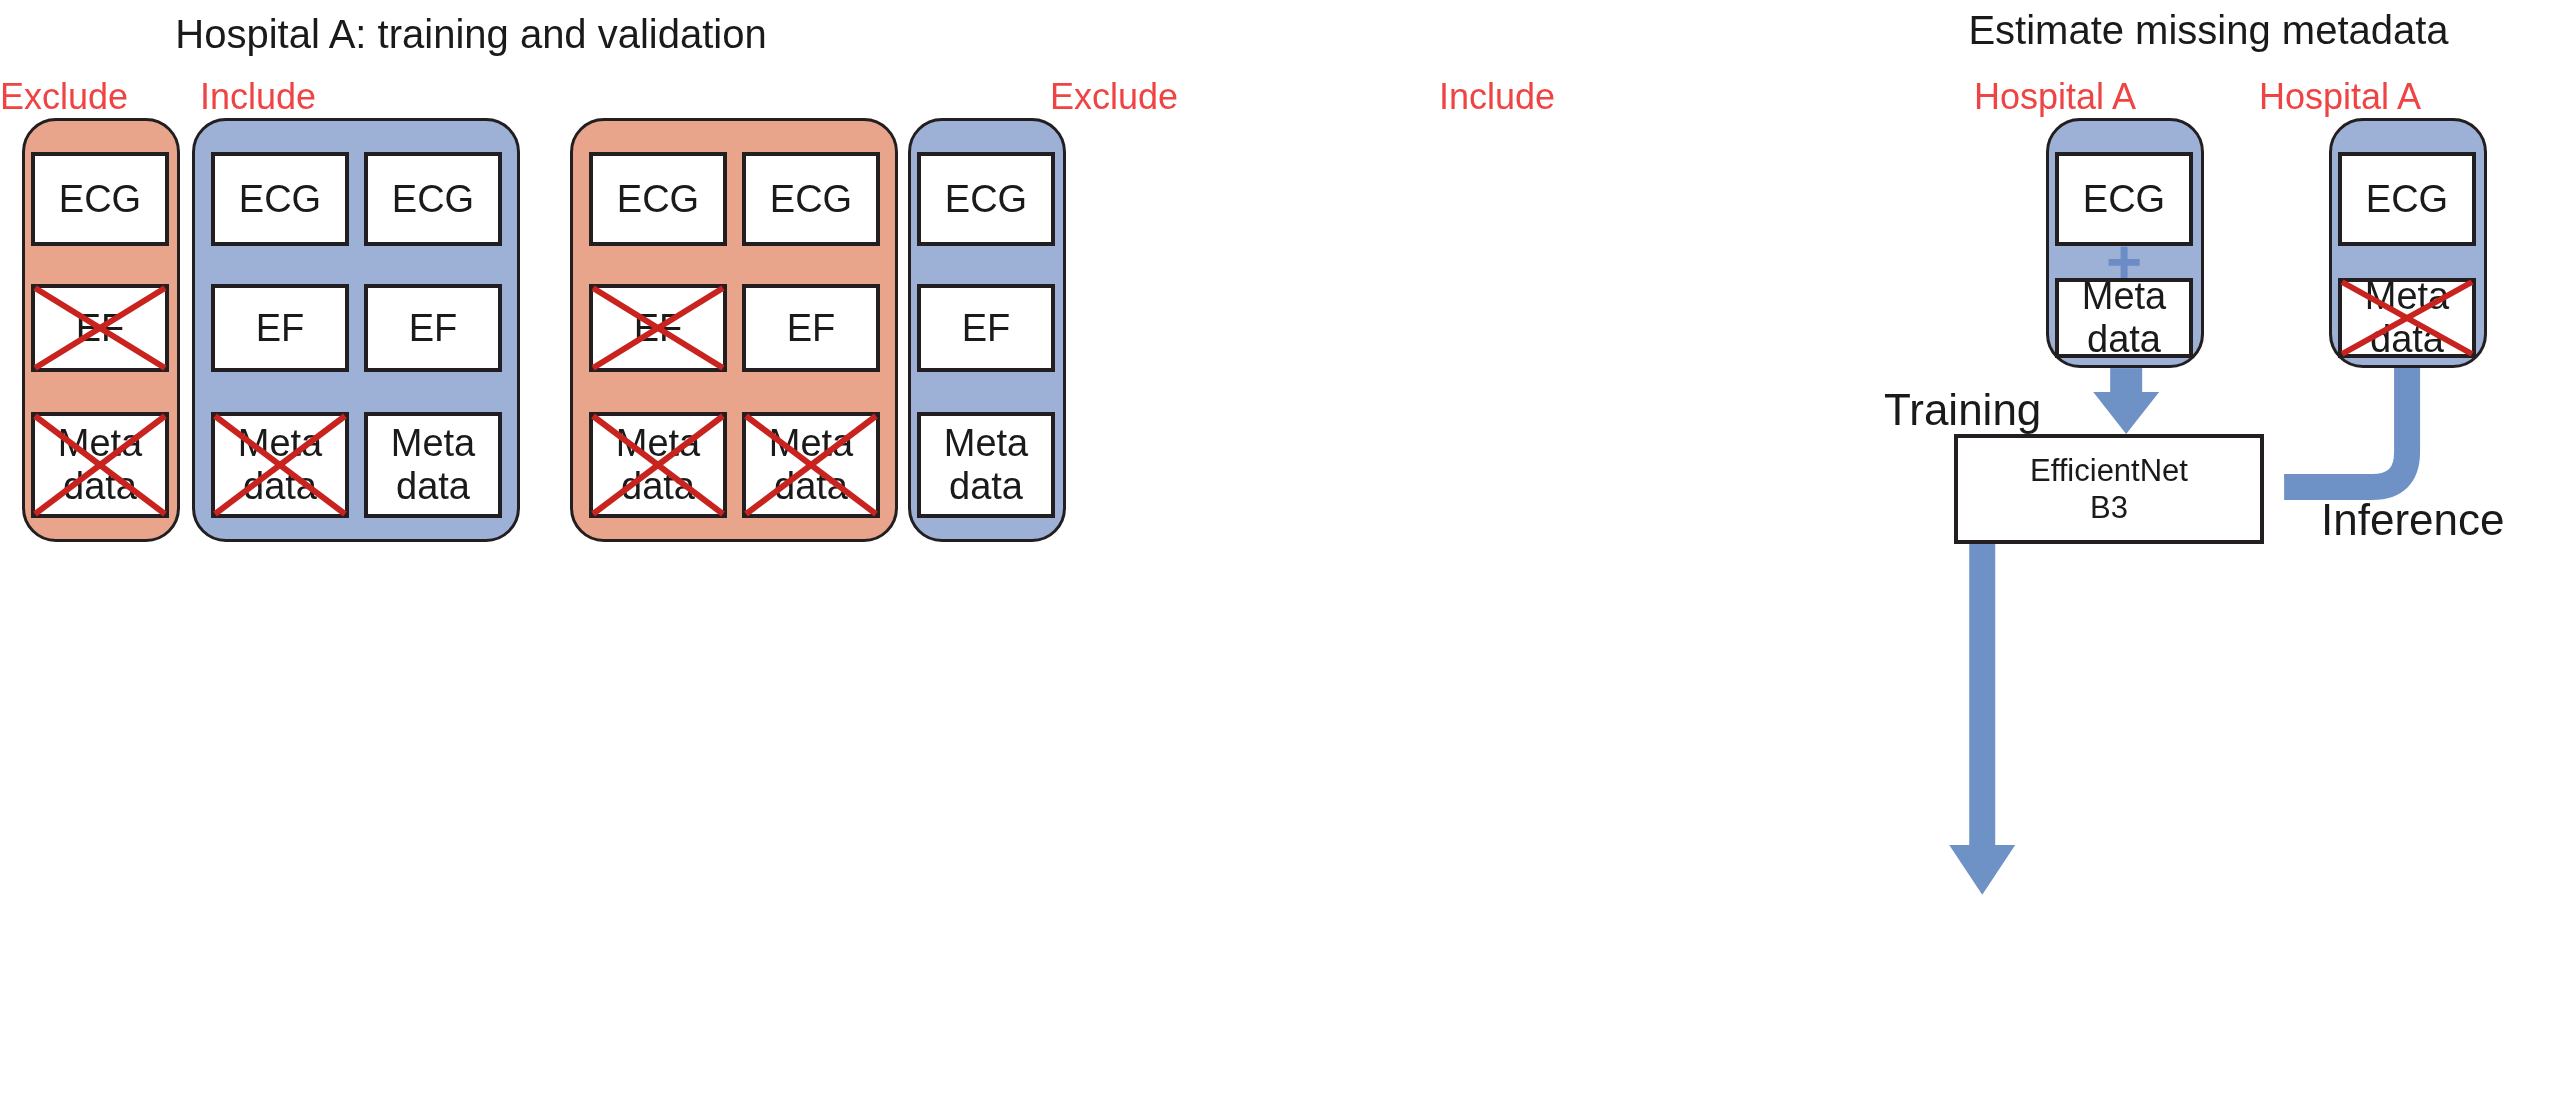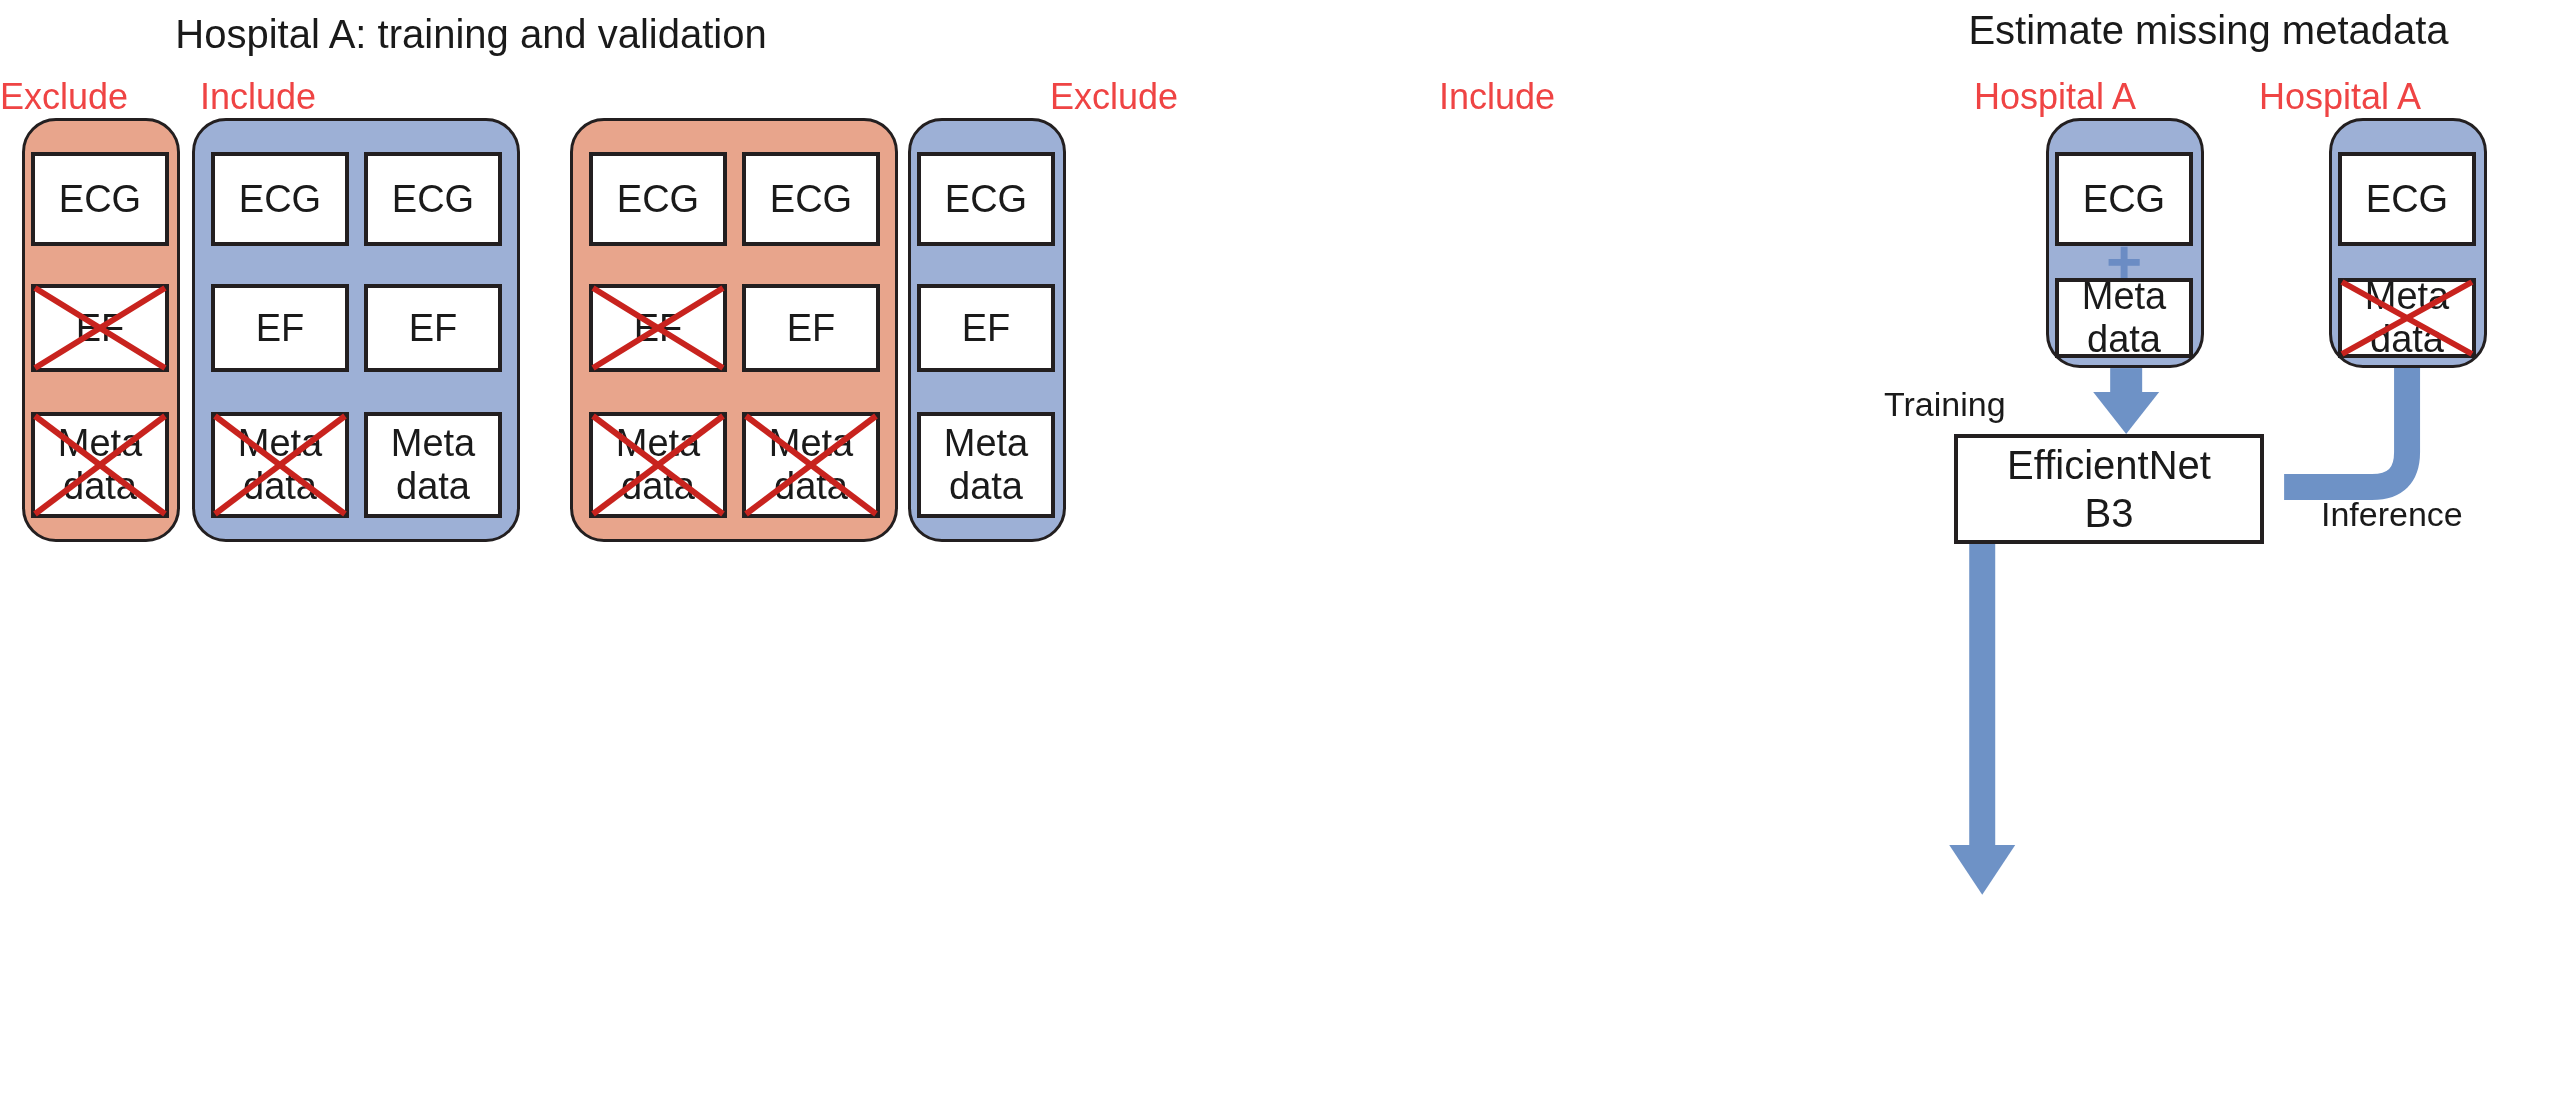--- a/index.html
+++ b/index.html
@@ -21,23 +21,23 @@
   .cell .txt{pointer-events:none;}
 
   .xmark{position:absolute;left:0;top:0;width:100%;height:100%;overflow:visible;}
   .xmark line{stroke:#c8231e;stroke-width:6;}
 
   .plusicon{position:absolute;color:#6b8cc4;font-size:62px;font-weight:bold;line-height:1;
             display:flex;align-items:center;justify-content:center;}
 
   .flowbox{position:absolute;background:#fff;border:4px solid #231f20;box-sizing:border-box;
            display:flex;align-items:center;justify-content:center;text-align:center;
-           font-size:40px;line-height:1.2;color:#1a1a1a;}
-
-  .flowlabel{position:absolute;font-size:34px;color:#1a1a1a;white-space:nowrap;}
+           font-size:31px;line-height:1.2;color:#1a1a1a;}
+
+  .flowlabel{position:absolute;font-size:44px;color:#1a1a1a;white-space:nowrap;}
 
   svg.arrows{position:absolute;left:0;top:0;width:2576px;height:1121px;overflow:visible;
              pointer-events:none;}
   .arrowfill{fill:#6e92c6;}
   .arrowstroke{fill:none;stroke:#6e92c6;stroke-width:26;stroke-linecap:butt;}
 </style>
 </head>
 <body>
 
 <div class="stage">

